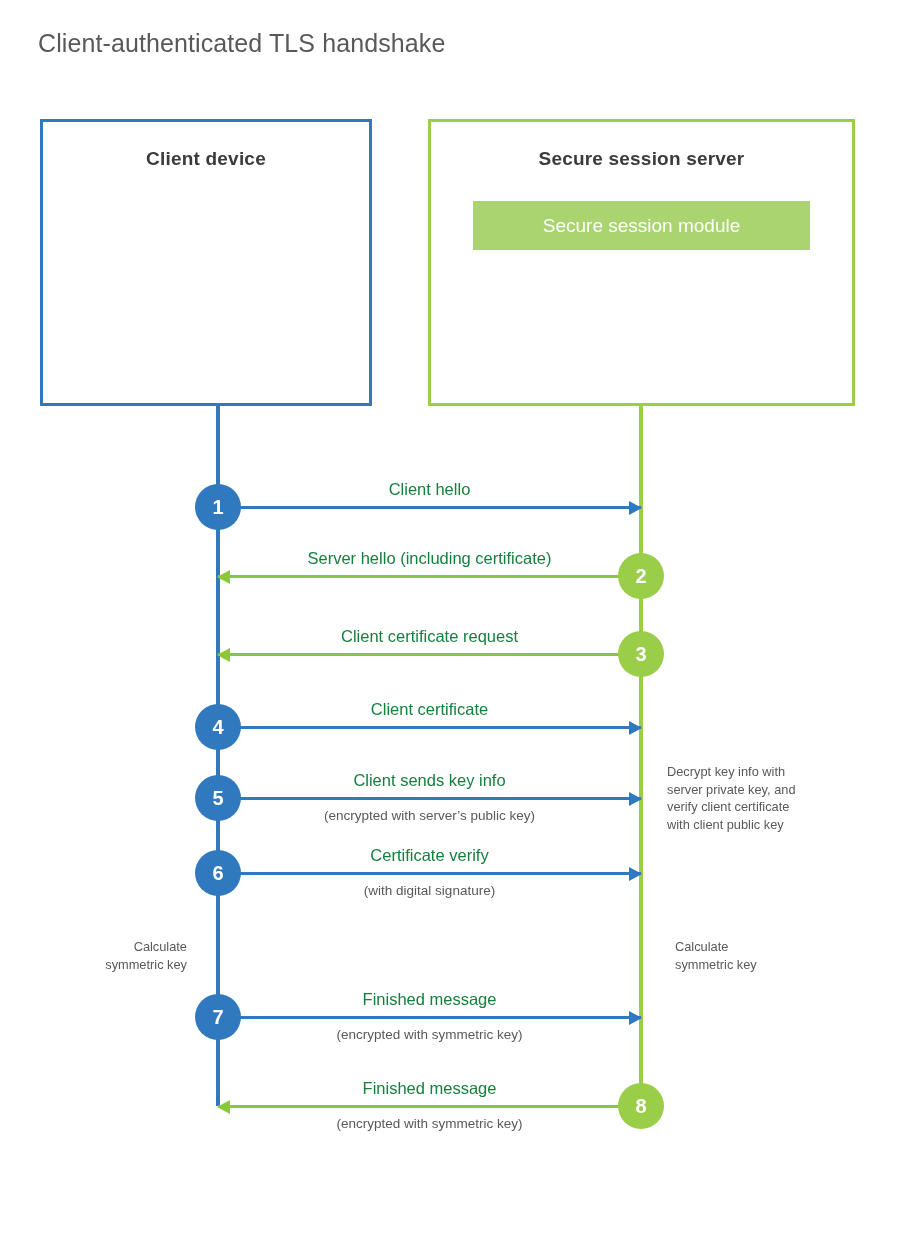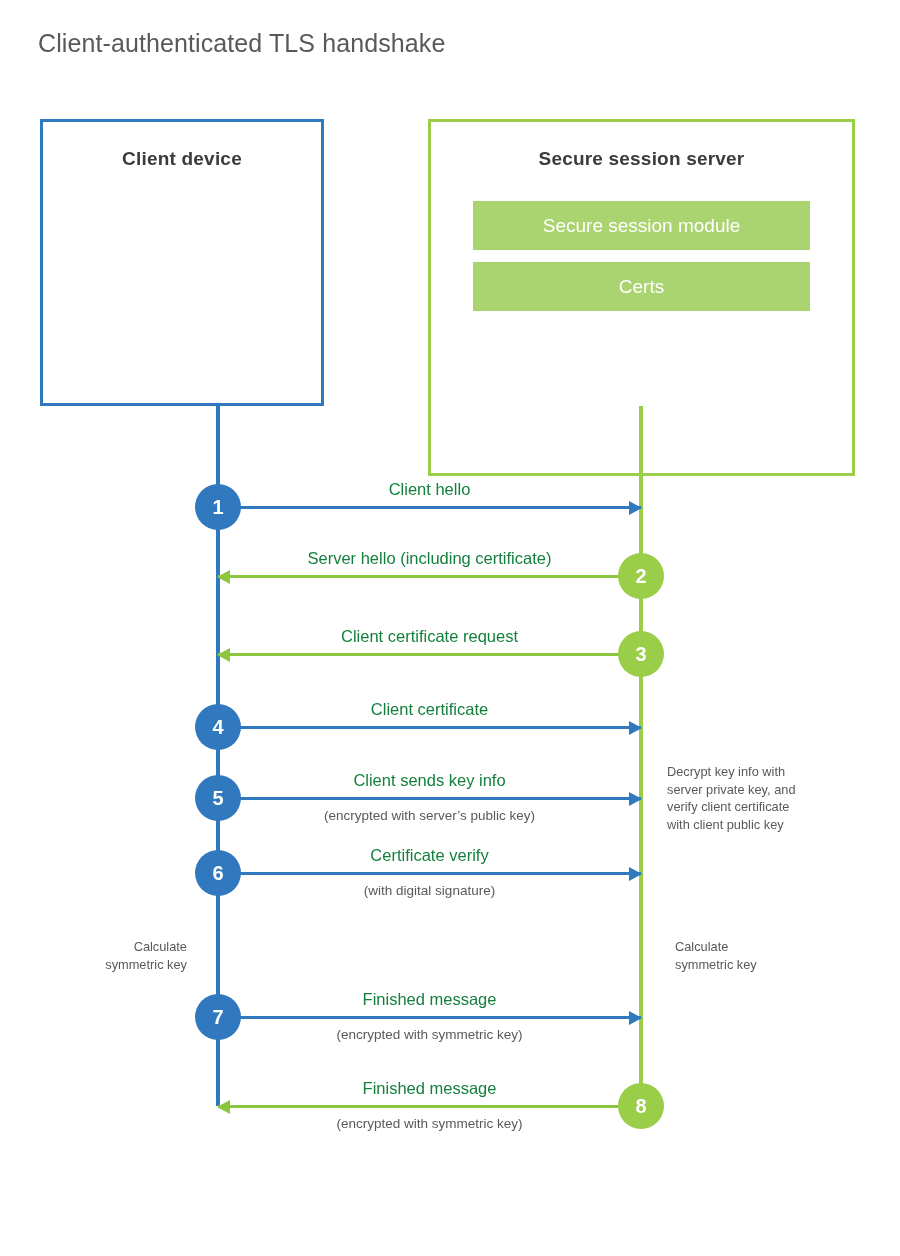--- a/index.html
+++ b/index.html
@@ -30,29 +30,29 @@
 
   
   .actor-box {
     position: absolute;
     background: #ffffff;
     box-sizing: border-box;
   }
   #client-box {
     left: 40px;
     top: 119px;
-    width: 284px;
+    width: 332px;
     height: 287px;
     border: 3px solid #3079be;
   }
   #server-box {
     left: 428px;
     top: 119px;
     width: 427px;
-    height: 357px;
+    height: 287px;
     border: 3px solid #9acd48;
   }
   .actor-title {
     text-align: center;
     font-size: 19px;
     font-weight: bold;
     color: #3b3b3d;
     margin-top: 26px;
     letter-spacing: 0.2px;
   }
@@ -210,21 +210,20 @@
 <div id="page-title">Client-authenticated TLS handshake</div>
 
 <div class="actor-box" id="client-box">
   <div class="actor-title">Client device</div>
 </div>
 
 <div class="actor-box" id="server-box">
   <div class="actor-title">Secure session server</div>
   <div id="server-modules">
     <div class="server-module">Secure session module</div>
-    <div class="server-module">Certs</div>
   </div>
 </div>
 
 <div class="lifeline" id="client-lifeline"></div>
 <div class="lifeline" id="server-lifeline"></div>
 
 <div class="message" style="left:218px; top:506px; width:423px;">
   <div class="msg-line blue"></div>
   <div class="msg-arrow right blue"></div>
   <div class="msg-label">Client hello</div>

